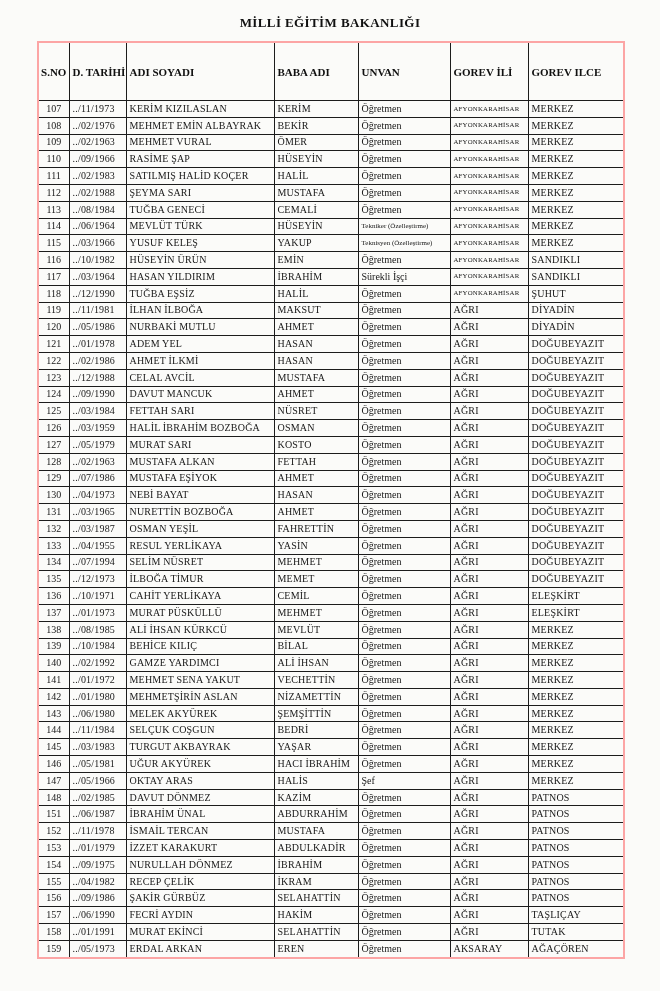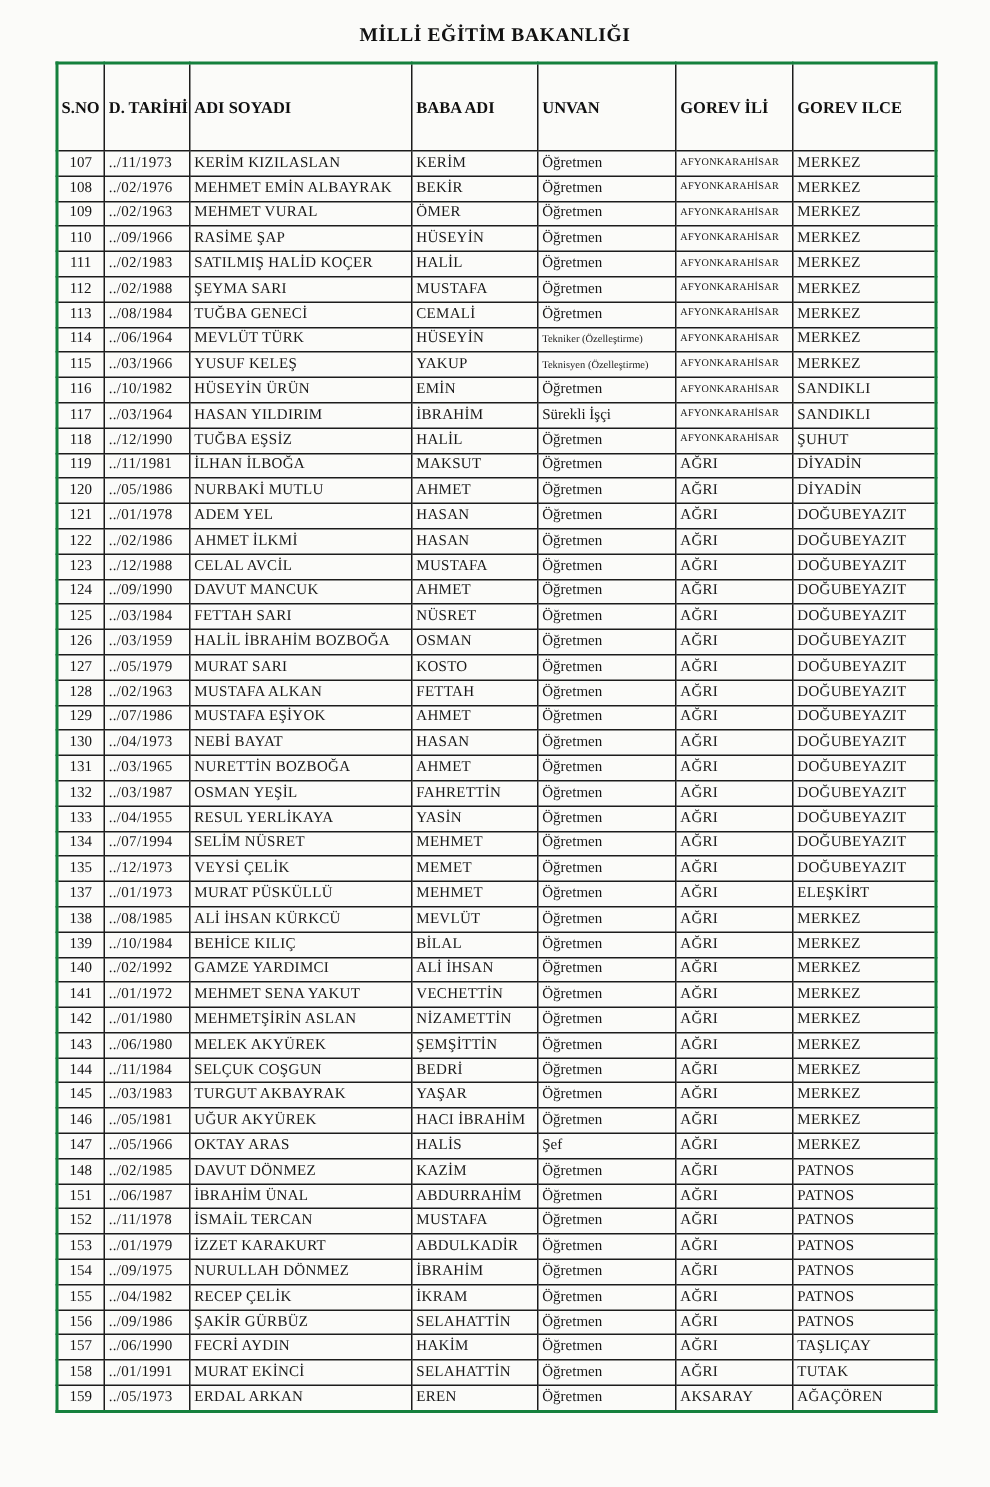--- a/index.html
+++ b/index.html
@@ -18,21 +18,21 @@
     letter-spacing:.4px;
     padding-top:15px;
     margin:0 0 10px 0;
     color:#111;
   }
   table.roster{
     border-collapse:collapse;
     table-layout:fixed;
     margin-left:37px;
     width:586px;
-    border:2px solid #15803d;
+    border:2px solid #fca5a5;
   }
   .roster th, .roster td{
     border:1px solid #1c1c1c;
     overflow:hidden;
     white-space:nowrap;
     vertical-align:middle;
   }
   .roster thead th{
     font-size:11px;
     font-weight:bold;
@@ -330,25 +330,34 @@
     <td class="cell-dob">../07/1994</td>
     <td class="cell-name">SELİM NÜSRET</td>
     <td class="cell-father">MEHMET</td>
     <td class="cell-unvan">Öğretmen</td>
     <td class="cell-il">AĞRI</td>
     <td class="cell-ilce">DOĞUBEYAZIT</td>
   </tr>
       <tr>
     <td class="cell-sno">135</td>
     <td class="cell-dob">../12/1973</td>
-    <td class="cell-name">VEYSİ ÇELİK</td>
+    <td class="cell-name">İLBOĞA TİMUR</td>
     <td class="cell-father">MEMET</td>
     <td class="cell-unvan">Öğretmen</td>
     <td class="cell-il">AĞRI</td>
     <td class="cell-ilce">DOĞUBEYAZIT</td>
+  </tr>
+      <tr>
+    <td class="cell-sno">136</td>
+    <td class="cell-dob">../10/1971</td>
+    <td class="cell-name">CAHİT YERLİKAYA</td>
+    <td class="cell-father">CEMİL</td>
+    <td class="cell-unvan">Öğretmen</td>
+    <td class="cell-il">AĞRI</td>
+    <td class="cell-ilce">ELEŞKİRT</td>
   </tr>
       <tr>
     <td class="cell-sno">137</td>
     <td class="cell-dob">../01/1973</td>
     <td class="cell-name">MURAT PÜSKÜLLÜ</td>
     <td class="cell-father">MEHMET</td>
     <td class="cell-unvan">Öğretmen</td>
     <td class="cell-il">AĞRI</td>
     <td class="cell-ilce">ELEŞKİRT</td>
   </tr>

